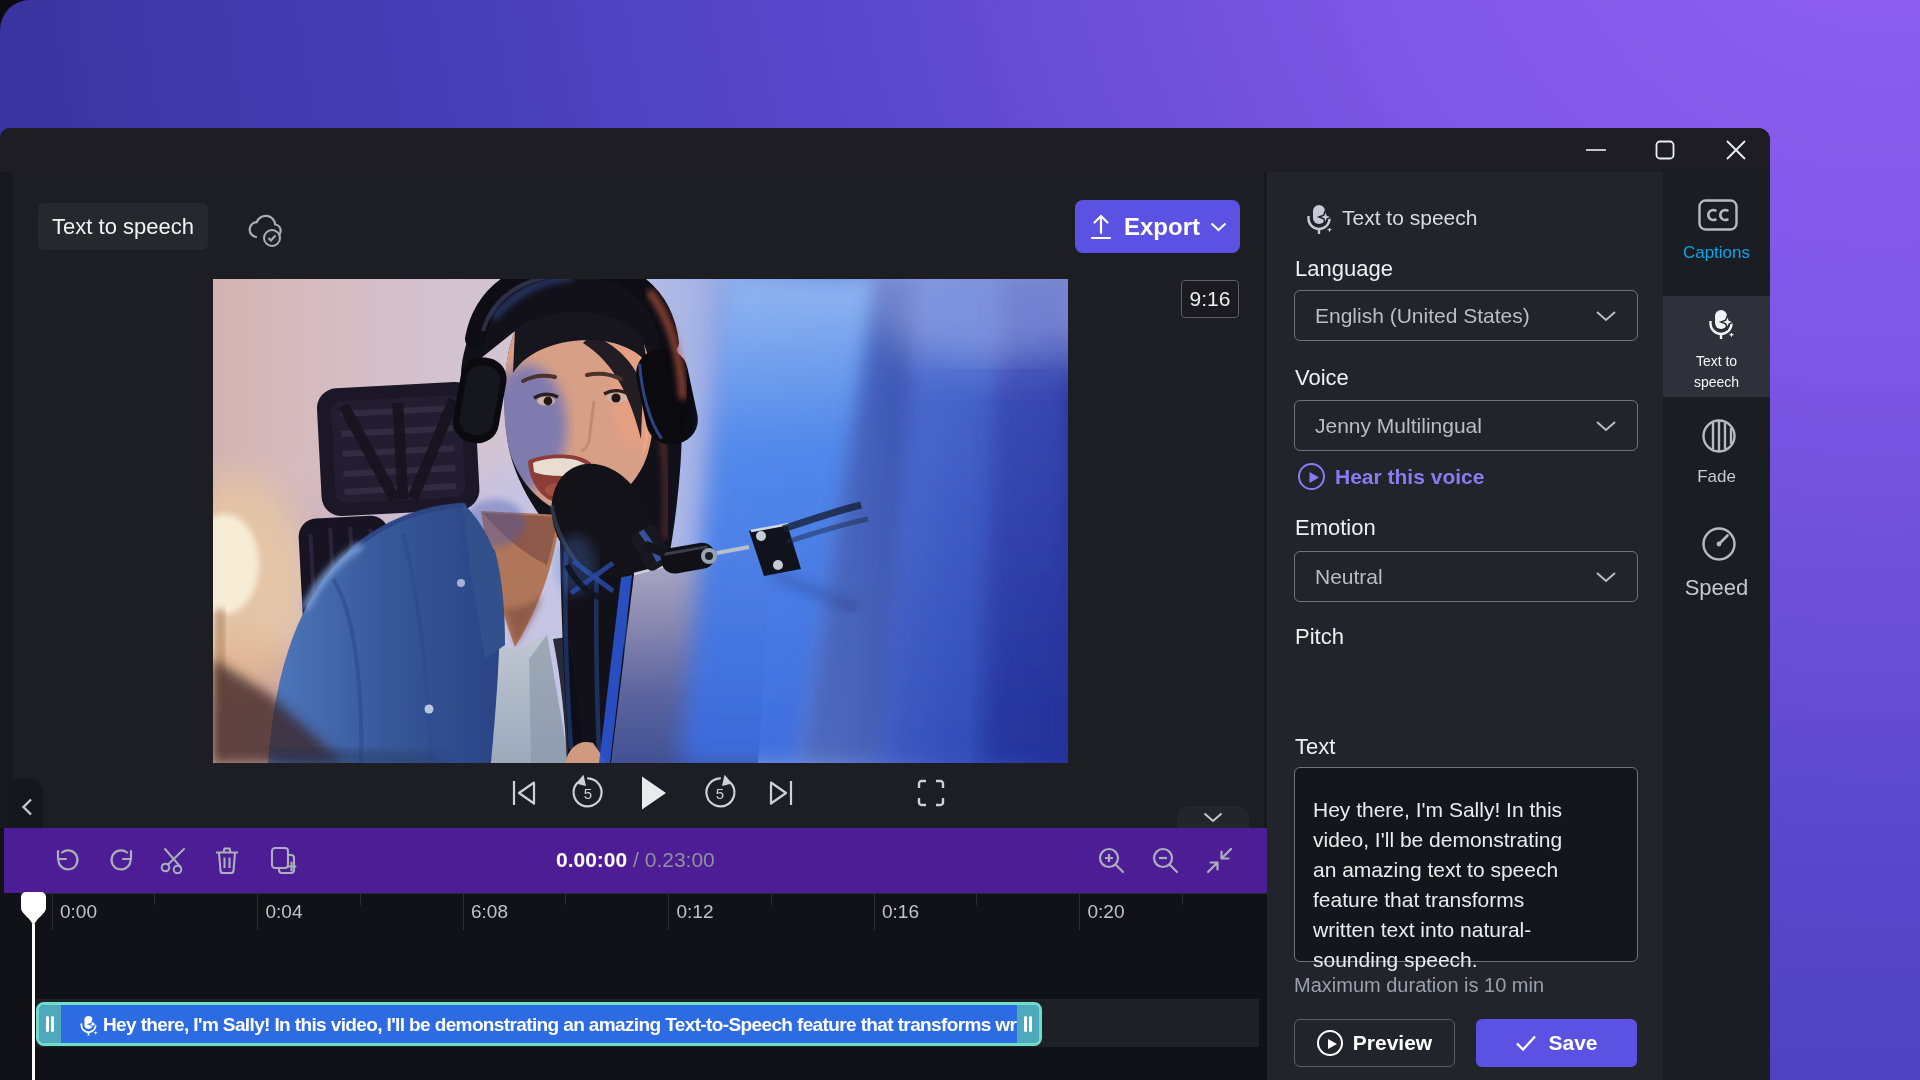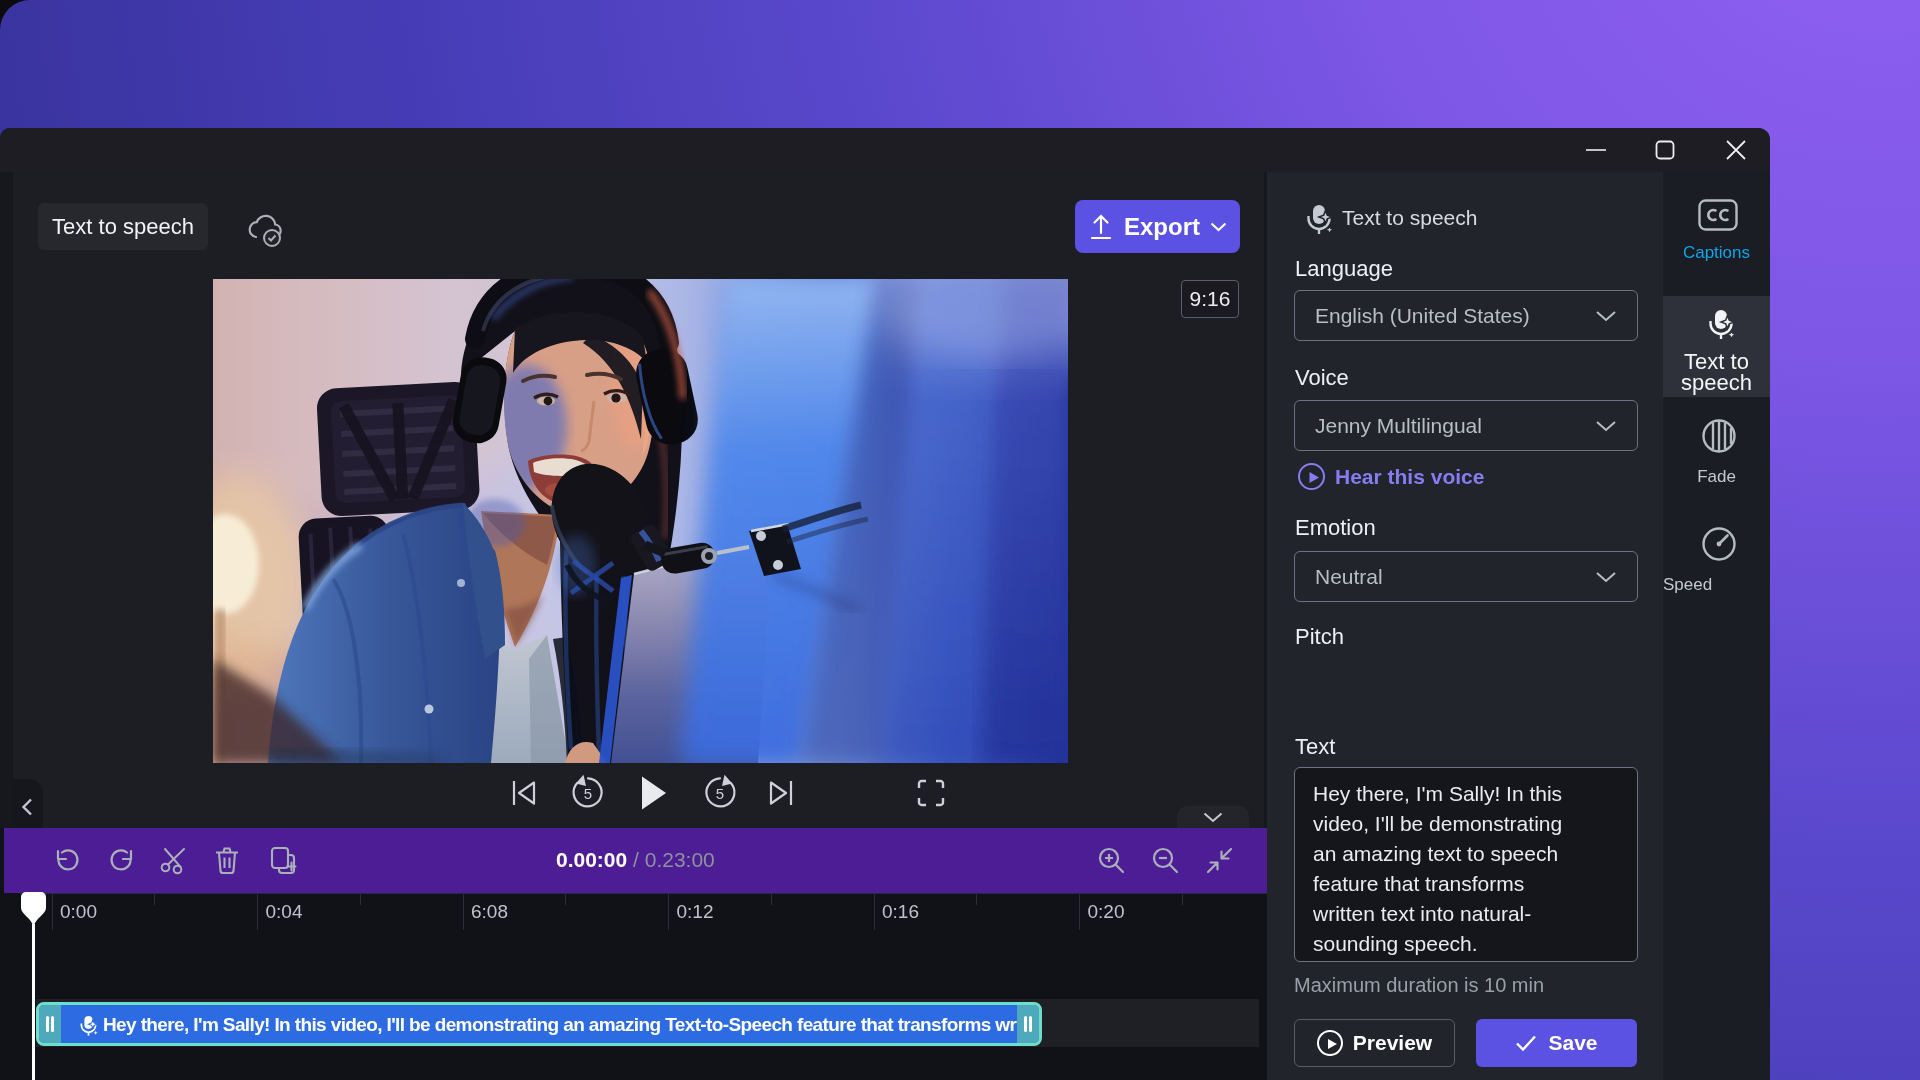--- a/index.html
+++ b/index.html
@@ -379,21 +379,21 @@
     <div class="abs" style="left:68px;top:293px;font-size:21px;font-weight:bold;color:#897cf2">Hear this voice</div>
     <div class="abs label" style="left:28px;top:343px">Emotion</div>
     <div class="dd" style="top:379px">
         <span>Neutral</span>
         <svg width="22" height="12" viewBox="0 0 22 12" fill="none" stroke="#b9bdc5" stroke-width="2">
           <path d="M2 2 L11 10 L20 2"></path>
         </svg>
       </div>
     <div class="abs label" style="left:28px;top:452px">Pitch</div>
     <div class="abs label" style="left:28px;top:562px">Text</div>
-    <div class="abs" style="left:27px;top:595px;width:344px;height:195px;background:#14161c;border:1px solid #6e7280;border-radius:6px;color:#e9ebee;font-size:21px;line-height:30px;padding:11px 18px">Hey there, I'm Sally! In this<br>video, I'll be demonstrating<br>an amazing text to speech<br>feature that transforms<br>written text into natural-<br>sounding speech.</div>
+    <div class="abs" style="left:27px;top:595px;width:344px;height:195px;background:#14161c;border:1px solid #6e7280;border-radius:6px;color:#e9ebee;font-size:21px;line-height:30px;padding:27px 18px">Hey there, I'm Sally! In this<br>video, I'll be demonstrating<br>an amazing text to speech<br>feature that transforms<br>written text into natural-<br>sounding speech.</div>
     <div class="abs" style="left:27px;top:802px;font-size:20px;color:#9aa0a9">Maximum duration is 10 min</div>
     <div class="abs" style="left:27px;top:847px;width:161px;height:48px;border:1px solid #595d66;border-radius:6px;display:flex;align-items:center;justify-content:center;gap:10px;color:#fff;font-size:21px;font-weight:bold">
       <span style="position:relative;display:inline-block;width:26px;height:26px;border:2px solid #fff;border-radius:50%">
           <svg style="position:absolute;left:8px;top:6px" width="11" height="12" viewBox="0 0 11 12">
             <path d="M1 1 L10 6 L1 11 z" fill="#fff"></path>
           </svg>
         </span>
       Preview</div>
     <div class="abs" style="left:209px;top:847px;width:161px;height:48px;background:#5b51e3;border-radius:6px;display:flex;align-items:center;justify-content:center;gap:11px;color:#fff;font-size:21px;font-weight:bold">
       <svg width="22" height="18" viewBox="0 0 22 18" fill="none" stroke="#fff" stroke-width="2.4">
@@ -409,30 +409,30 @@
     </svg>
     <div class="abs" style="left:0;top:71px;width:107px;text-align:center;font-size:17px;color:#0ea5e9">Captions</div>
     <div class="abs" style="left:0;top:124px;width:107px;height:101px;background:#2f313a">
       <svg class="abs" style="left:41px;top:11px" width="34" height="34" viewBox="0 0 34 34" fill="none">
         <rect x="11" y="3" width="12" height="19" rx="6" fill="#f2f3f6"></rect>
         <path d="M6.5 14 v2.5 a10.5 10.5 0 0 0 21 0 V14" stroke="#f2f3f6" stroke-width="2.4" fill="none"></path>
         <line x1="17" y1="27.5" x2="17" y2="32" stroke="#f2f3f6" stroke-width="2.4"></line>
         <path d="M23.5 8.5 l1.8 4.7 4.7 1.8 -4.7 1.8 -1.8 4.7 -1.8 -4.7 -4.7 -1.8 4.7 -1.8 z" fill="#f2f3f6" stroke="#2f313a" stroke-width="1.6"></path>
         <path d="M27.5 23.5 l1.2 3.1 3.1 1.2 -3.1 1.2 -1.2 3.1 -1.2 -3.1 -3.1 -1.2 3.1 -1.2 z" fill="#f2f3f6" stroke="#2f313a" stroke-width="1.2"></path>
       </svg>
-      <div class="abs" style="left:0;top:55px;width:107px;text-align:center;font-size:22px;line-height:21px;color:#f4f5f7">Text to<br>speech</div>
+      <div class="abs" style="left:0;top:55px;width:107px;text-align:center;font-size:14px;line-height:21px;color:#f4f5f7">Text to<br>speech</div>
     </div>
     <svg class="abs" style="left:38px;top:246px" width="36" height="36" viewBox="0 0 36 36" fill="none" stroke="#b6bac2" stroke-width="2.4">
       <circle cx="18" cy="18" r="15.5"></circle>
       <line x1="12" y1="5" x2="12" y2="31"></line>
         <line x1="18" y1="3" x2="18" y2="33"></line>
         <line x1="24" y1="5" x2="24" y2="31"></line>
         <line x1="30" y1="10" x2="30" y2="26"></line>
     </svg>
     <div class="abs" style="left:0;top:295px;width:107px;text-align:center;font-size:17px;color:#c4c8cf">Fade</div>
     <svg class="abs" style="left:38px;top:354px" width="36" height="36" viewBox="0 0 36 36" fill="none" stroke="#b6bac2">
       <circle cx="18" cy="18" r="15.5" stroke-width="2.4"></circle>
       <path d="M18 18 L26.5 9.5" stroke-width="2.6" stroke-linecap="round"></path>
       <circle cx="18" cy="18" r="2.4" fill="#b6bac2" stroke="none"></circle>
     </svg>
-    <div class="abs" style="left:0;top:403px;width:107px;text-align:left;font-size:17px;color:#c4c8cf">Speed</div>
+    <div class="abs" style="left:0;top:403px;width:107px;text-align:center;font-size:22px;color:#c4c8cf">Speed</div>
   </div>
 </div>
 
 </body></html>

